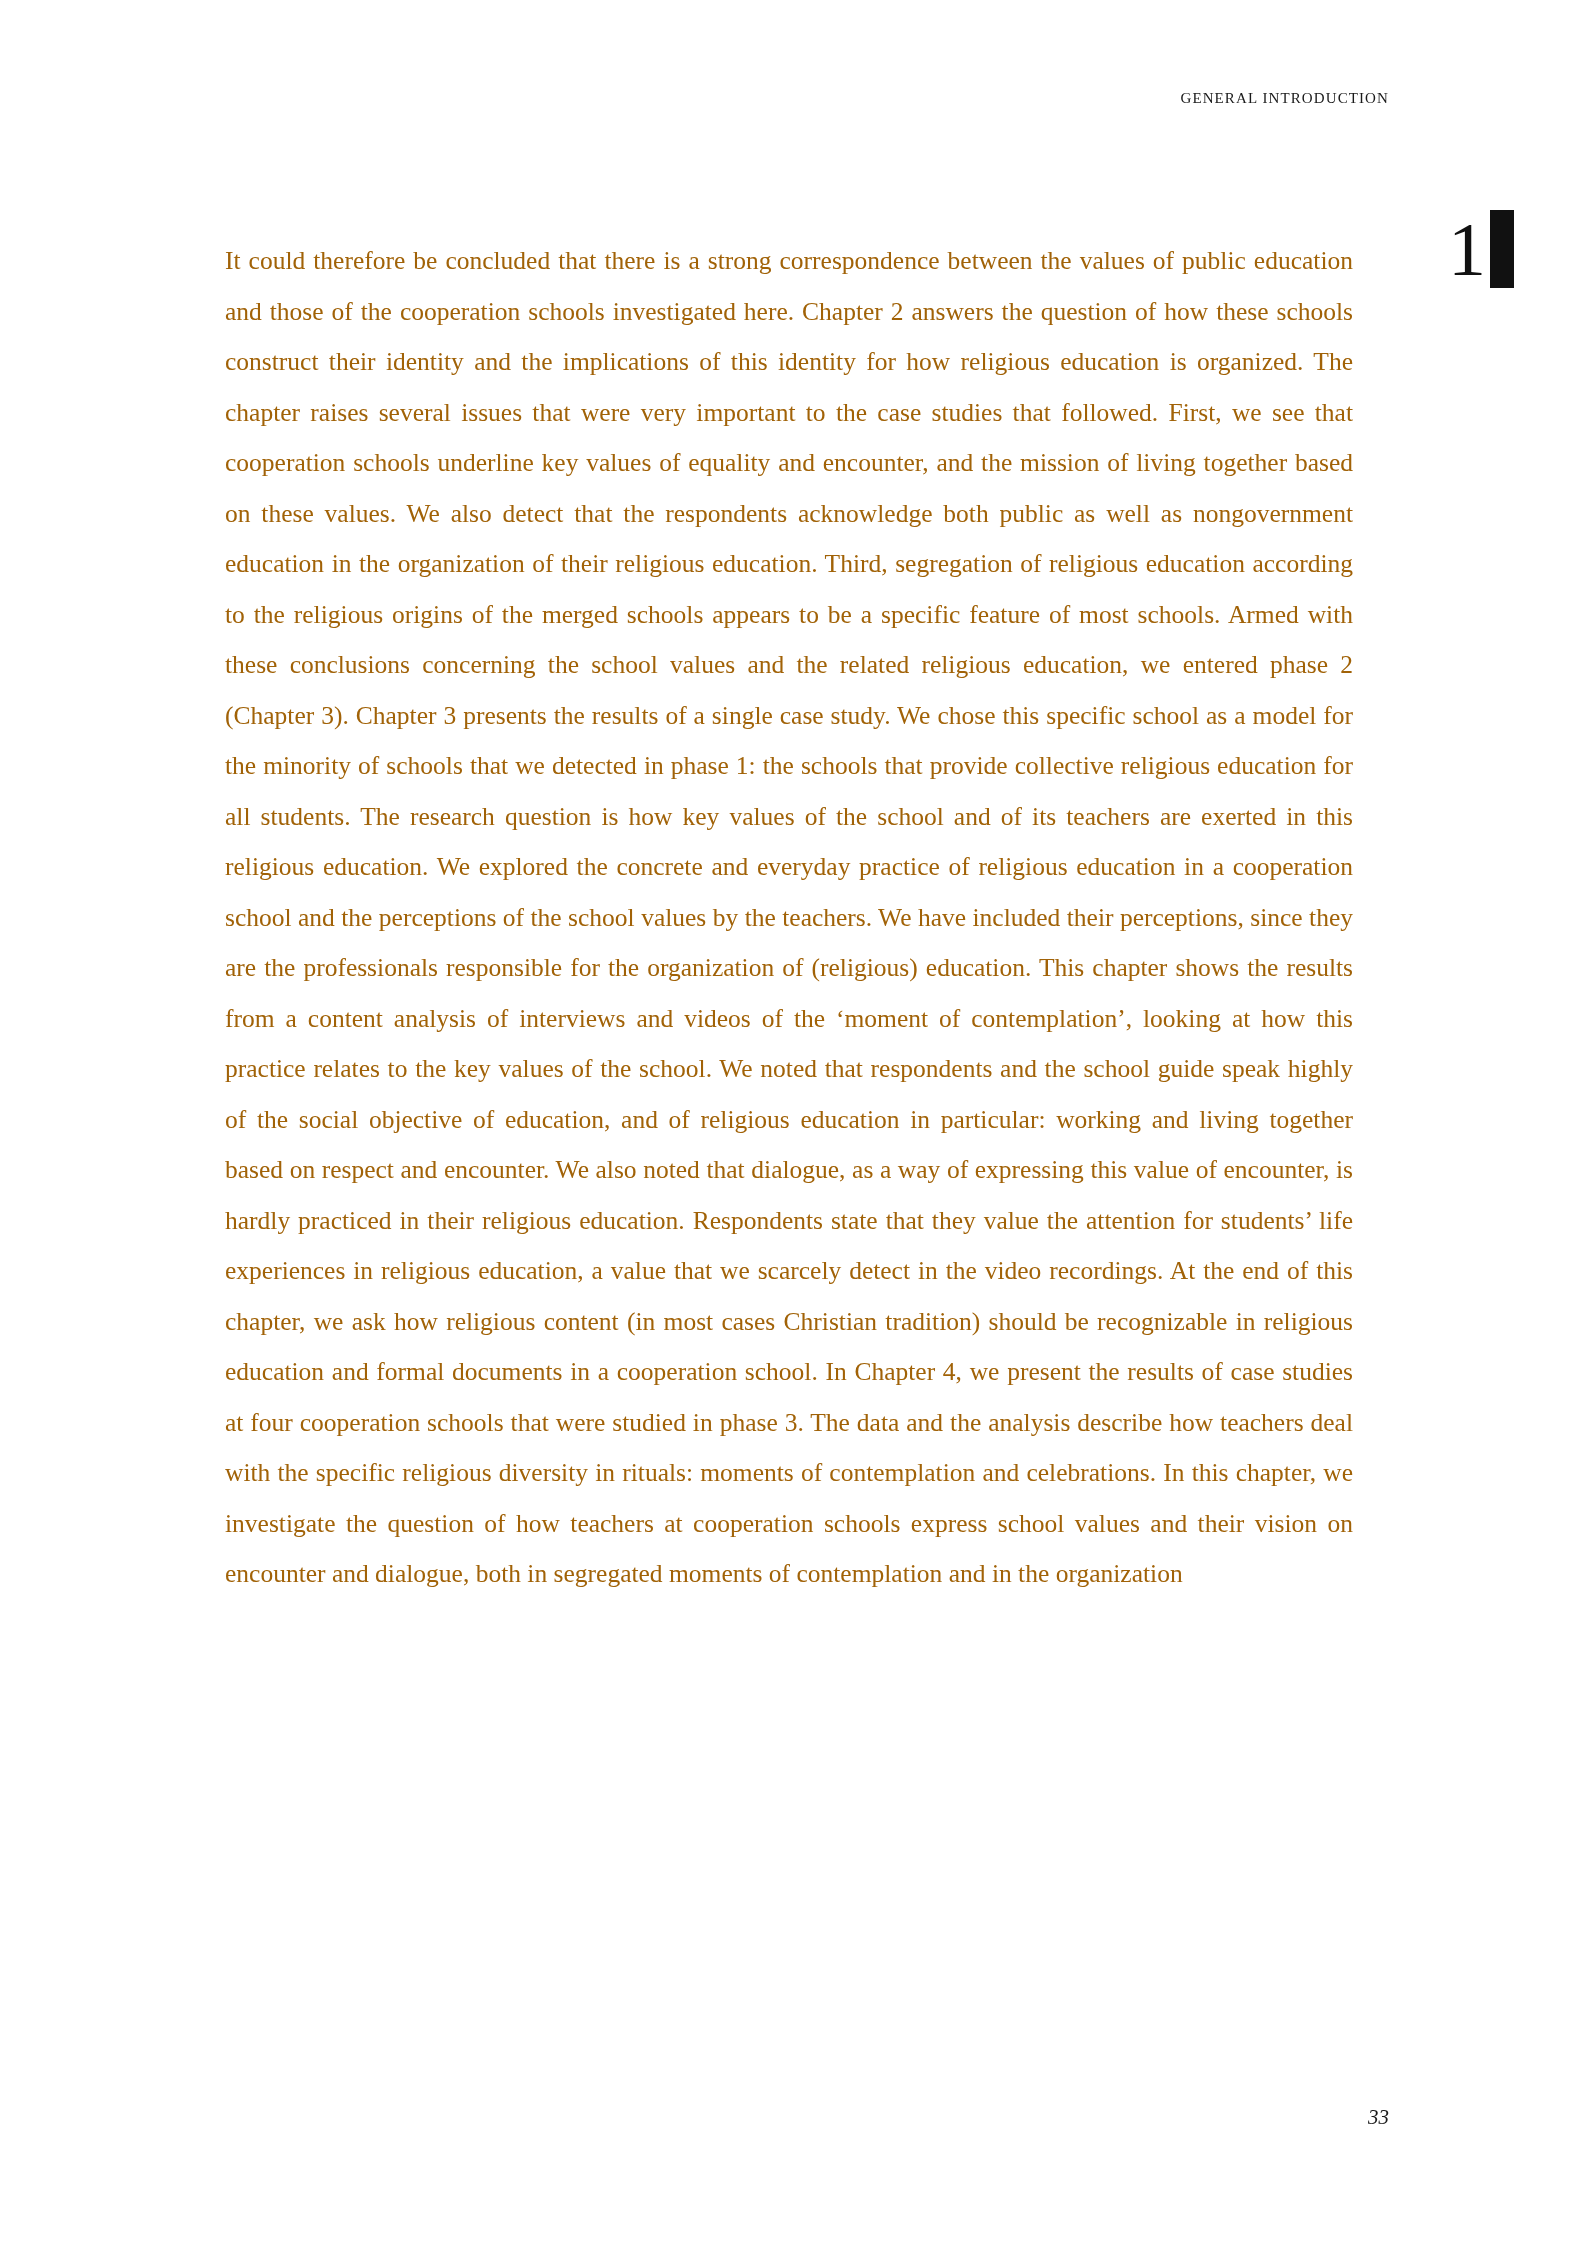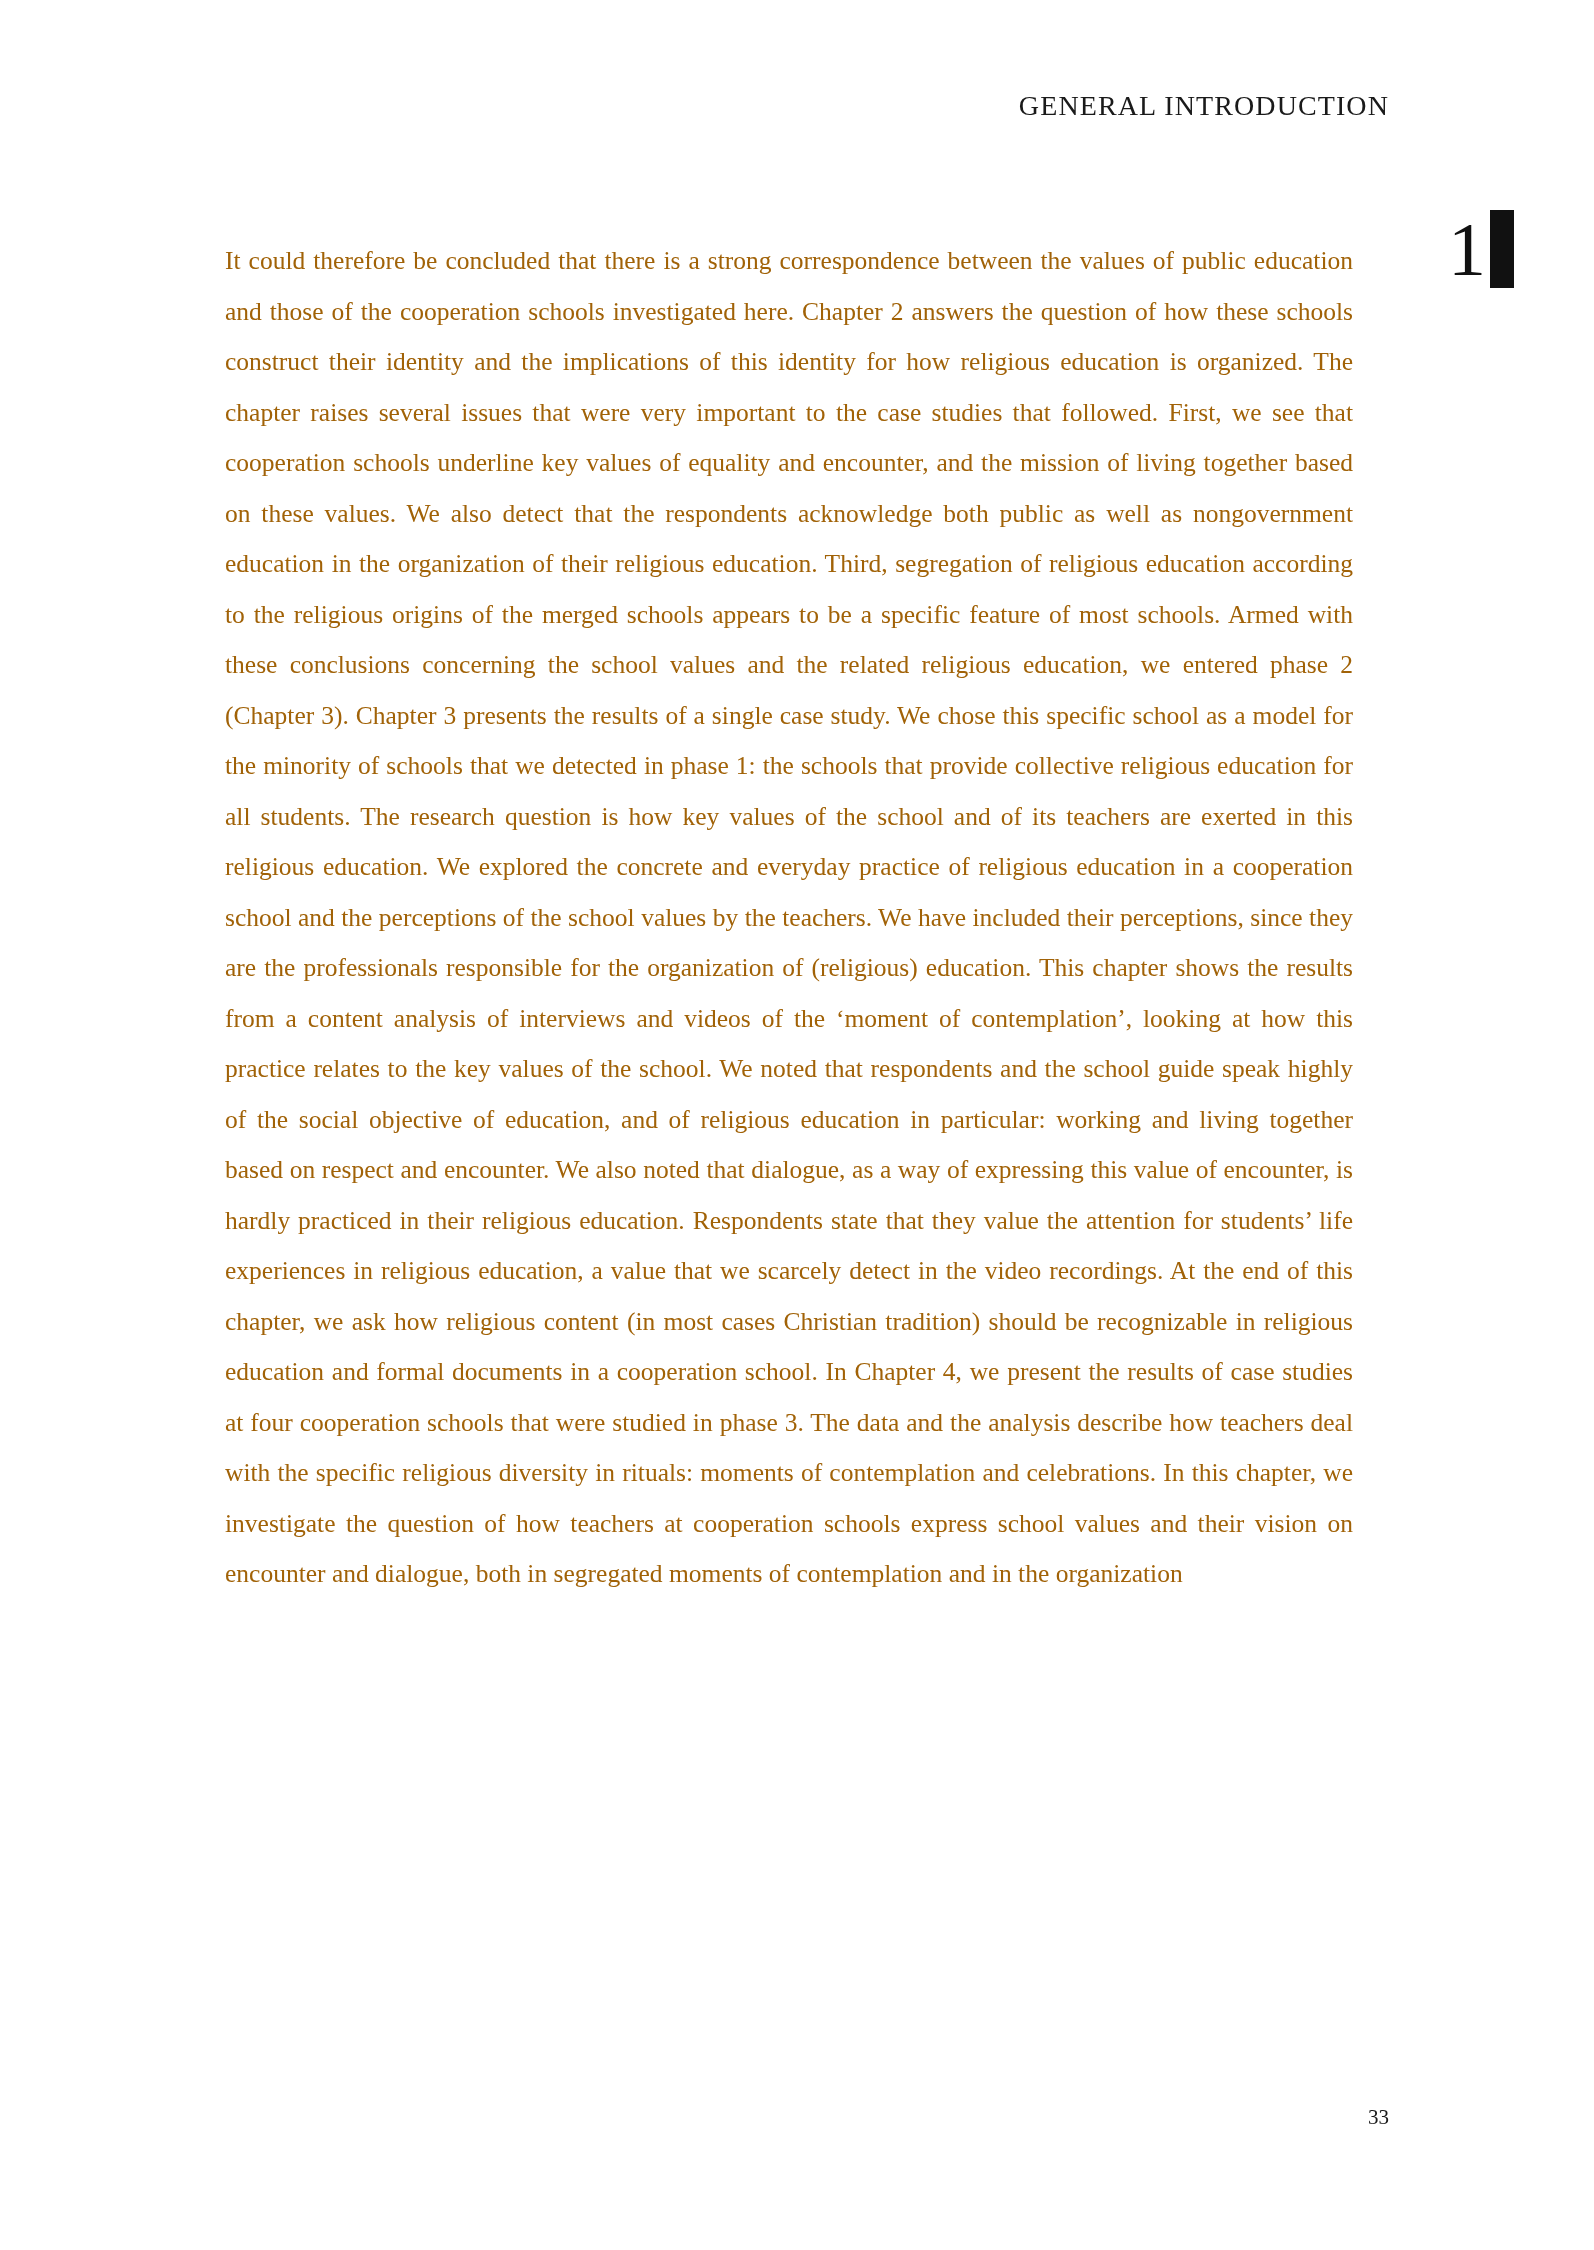--- a/index.html
+++ b/index.html
@@ -14,21 +14,21 @@
     background: #ffffff;
     font-family: "Liberation Serif", "DejaVu Serif", serif;
     color: #1a1a1a;
     overflow: hidden;
     box-sizing: border-box;
   }
   .running-head {
     position: absolute;
     top: 90px;
     right: 205px;
-    font-size: 28px;
+    font-size: 15px;
     letter-spacing: 1.1px;
     color: #1a1a1a;
     font-family: "Liberation Serif", "DejaVu Serif", serif;
     white-space: nowrap;
     margin-left: 8px;
   }
   .chapter-tab {
     position: absolute;
     top: 208px;
     right: 80px;
@@ -60,20 +60,21 @@
     text-justify: inter-word;
     hyphens: none;
     color: #a16207;
   }
   .folio {
     position: absolute;
     bottom: 120px;
     right: 205px;
     font-size: 21px;
     color: #1a1a1a;
+    font-style: italic;
   }
 </style>
 </head>
 <body>
 
 <div class="page">
 
   <div class="running-head">GENERAL INTRODUCTION</div>
 
   <div class="chapter-tab">

